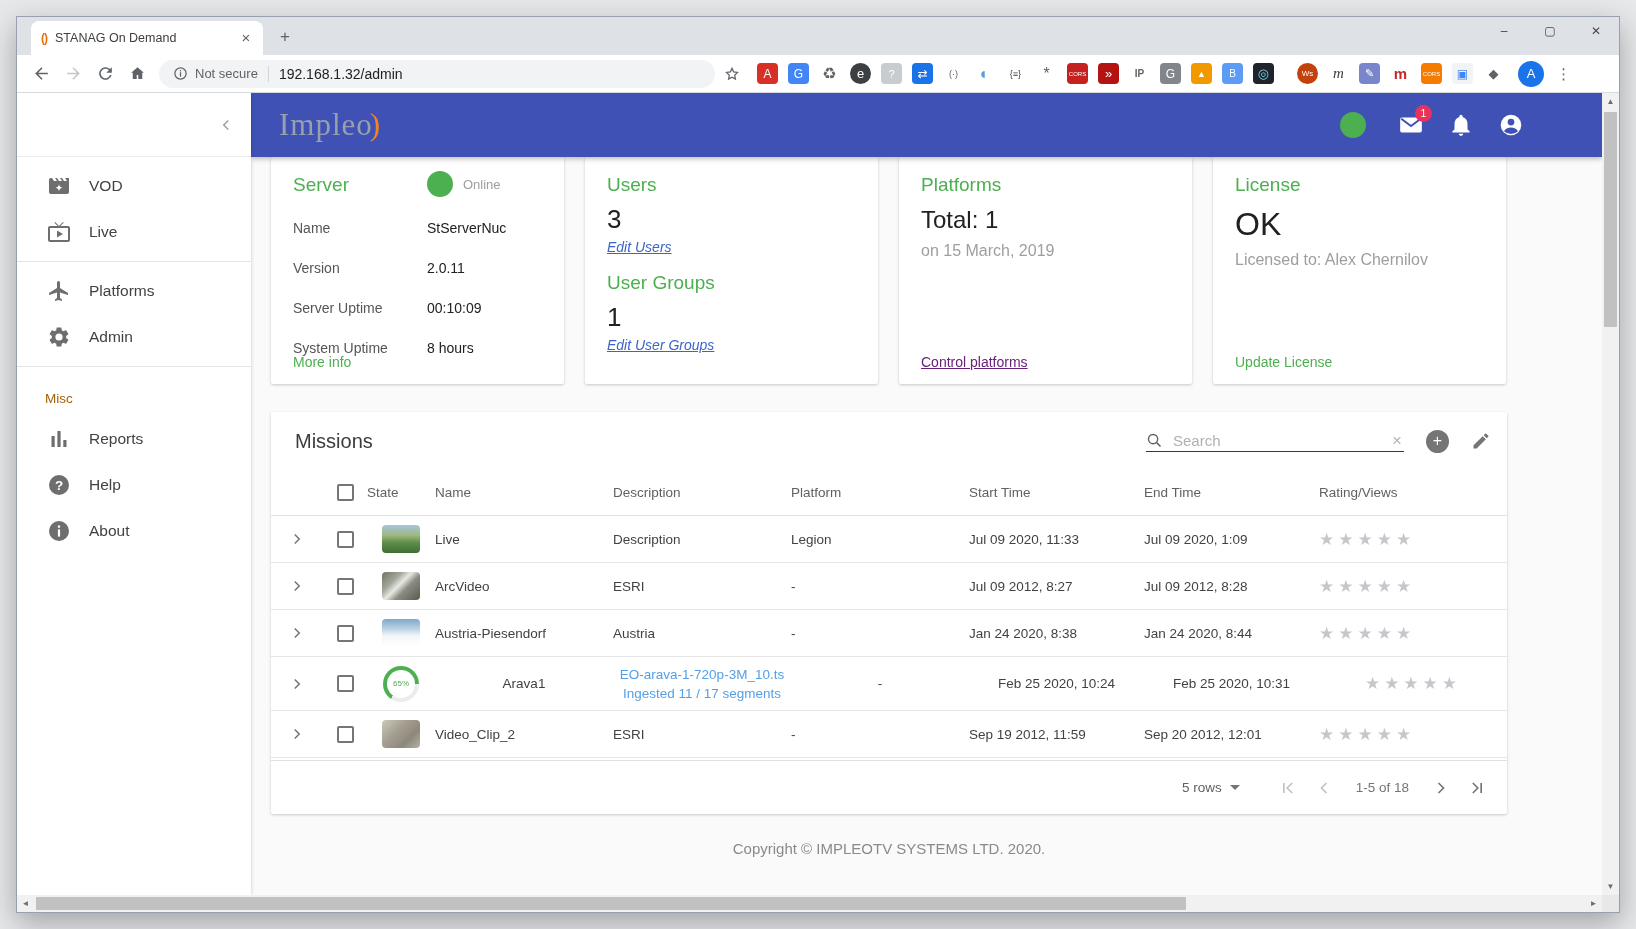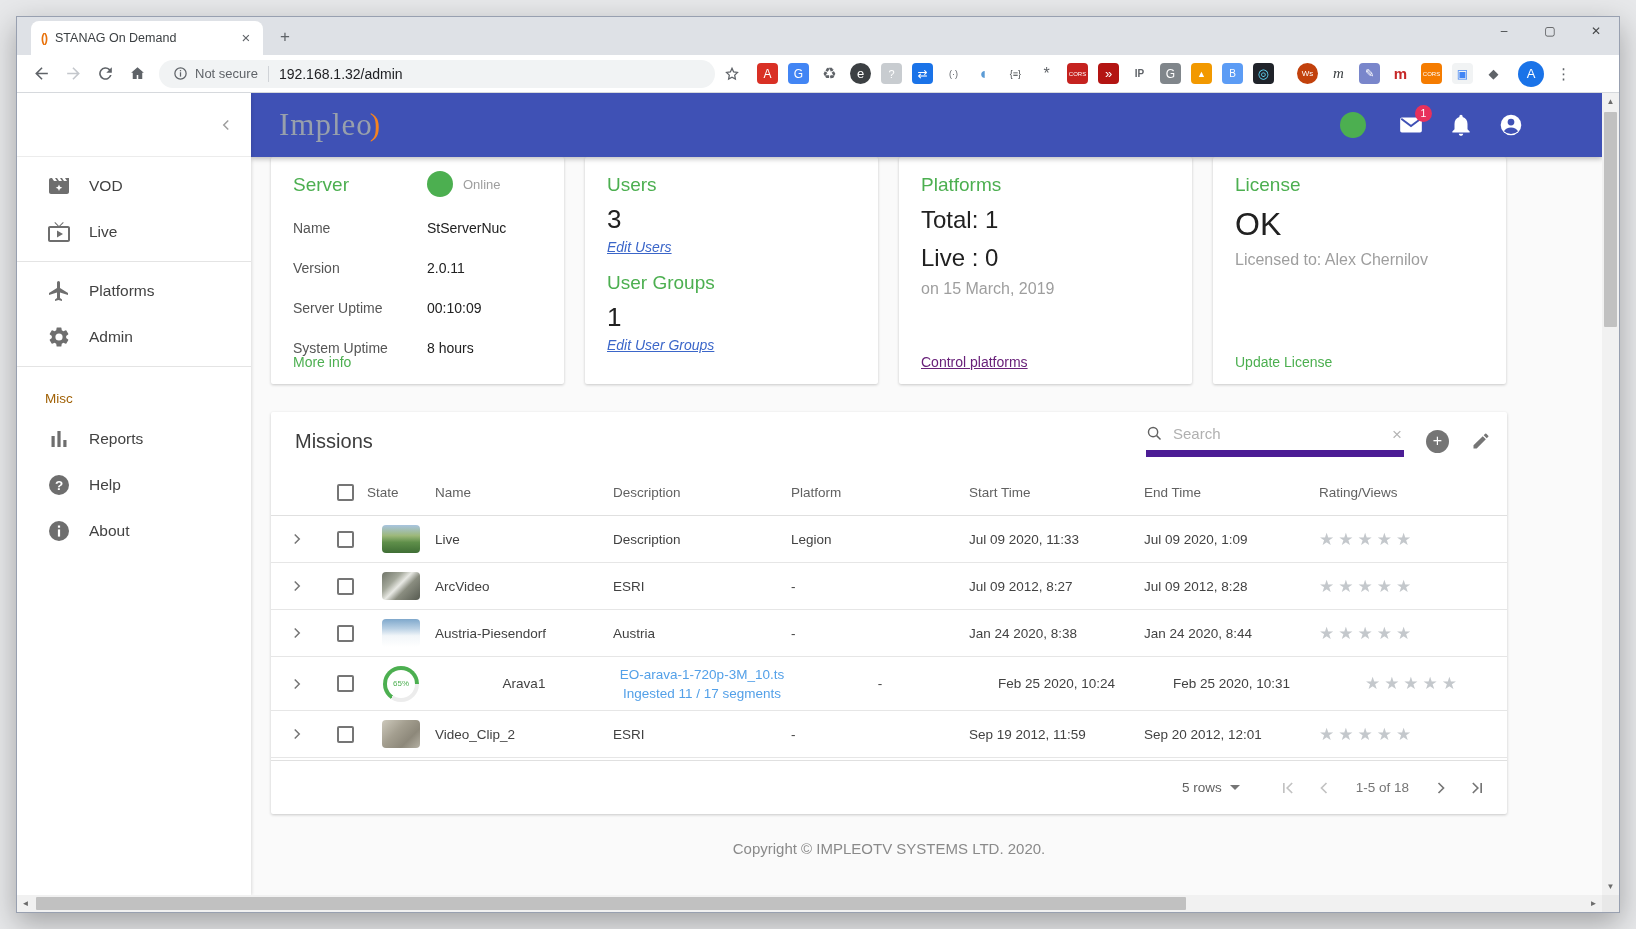--- a/index.html
+++ b/index.html
@@ -76,21 +76,21 @@
   .sub-title { font-size:19px; color:#4caf50; margin-top:16px; }
   .stat-line { font-size:24px; color:#212121; margin-top:10px; }
   .muted-line { font-size:16px; color:#9e9e9e; margin-top:8px; }
   .ok-big { font-size:32px; color:#212121; margin-top:10px; }
 
   
   .missions { width:1236px; height:402px; margin-top:28px; display:flex; flex-direction:column; }
   .m-head { height:58px; display:flex; align-items:center; padding:0 16px 0 24px; }
   .m-title { font-size:20px; color:#3c3c3c; }
   .m-tools { margin-left:auto; display:flex; align-items:center; gap:22px; }
-  .search { display:flex; align-items:flex-start; width:258px; border-bottom:7px solid #4c1d95; padding-bottom:5px; }
+  .search { display:flex; align-items:center; width:258px; border-bottom:1px solid #4c1d95; }
   .search svg { width:17px; height:17px; flex:none; }
   .search input { border:0; outline:0; background:transparent; font-size:15px; color:#424242; margin-left:10px; flex:1; min-width:0; }
   .search input::placeholder { color:#b0b0b0; }
   .search .clr { color:#b5b5b5; font-size:17px; padding:0 2px; cursor:pointer; }
   .fab { width:23px; height:23px; border-radius:50%; background:#757575; color:#fff; font-size:16px; line-height:22px; text-align:center; cursor:pointer; }
   .pencil { width:20px; height:20px; cursor:pointer; }
   .tgrid { display:grid; grid-template-columns:52px 44px 68px 178px 178px 178px 175px 175px 1fr; align-items:center; }
   .thead { height:46px; border-bottom:1px solid #e0e0e0; font-size:13.5px; color:#616161; }
   .trow { border-bottom:1px solid #e6e6e6; min-height:47px; font-size:13.5px; color:#424242; }
   .c-center { display:flex; justify-content:center; }
@@ -337,21 +337,20 @@
             <div class="big-num">3</div>
             <a class="blue-link">Edit Users</a>
             <div class="sub-title">User Groups</div>
             <div class="big-num">1</div>
             <a class="blue-link">Edit User Groups</a>
           </section>
 
           <section class="card info-card">
             <div class="card-title">Platforms</div>
             <div class="stat-line">Total: 1</div>
-            <div class="stat-line">Live : 0</div>
             <div class="muted-line">on 15 March, 2019</div>
             <a class="purple-link">Control platforms</a>
           </section>
 
           <section class="card info-card">
             <div class="card-title">License</div>
             <div class="ok-big">OK</div>
             <div class="muted-line">Licensed to: Alex Chernilov</div>
             <a class="green-link">Update License</a>
           </section>

